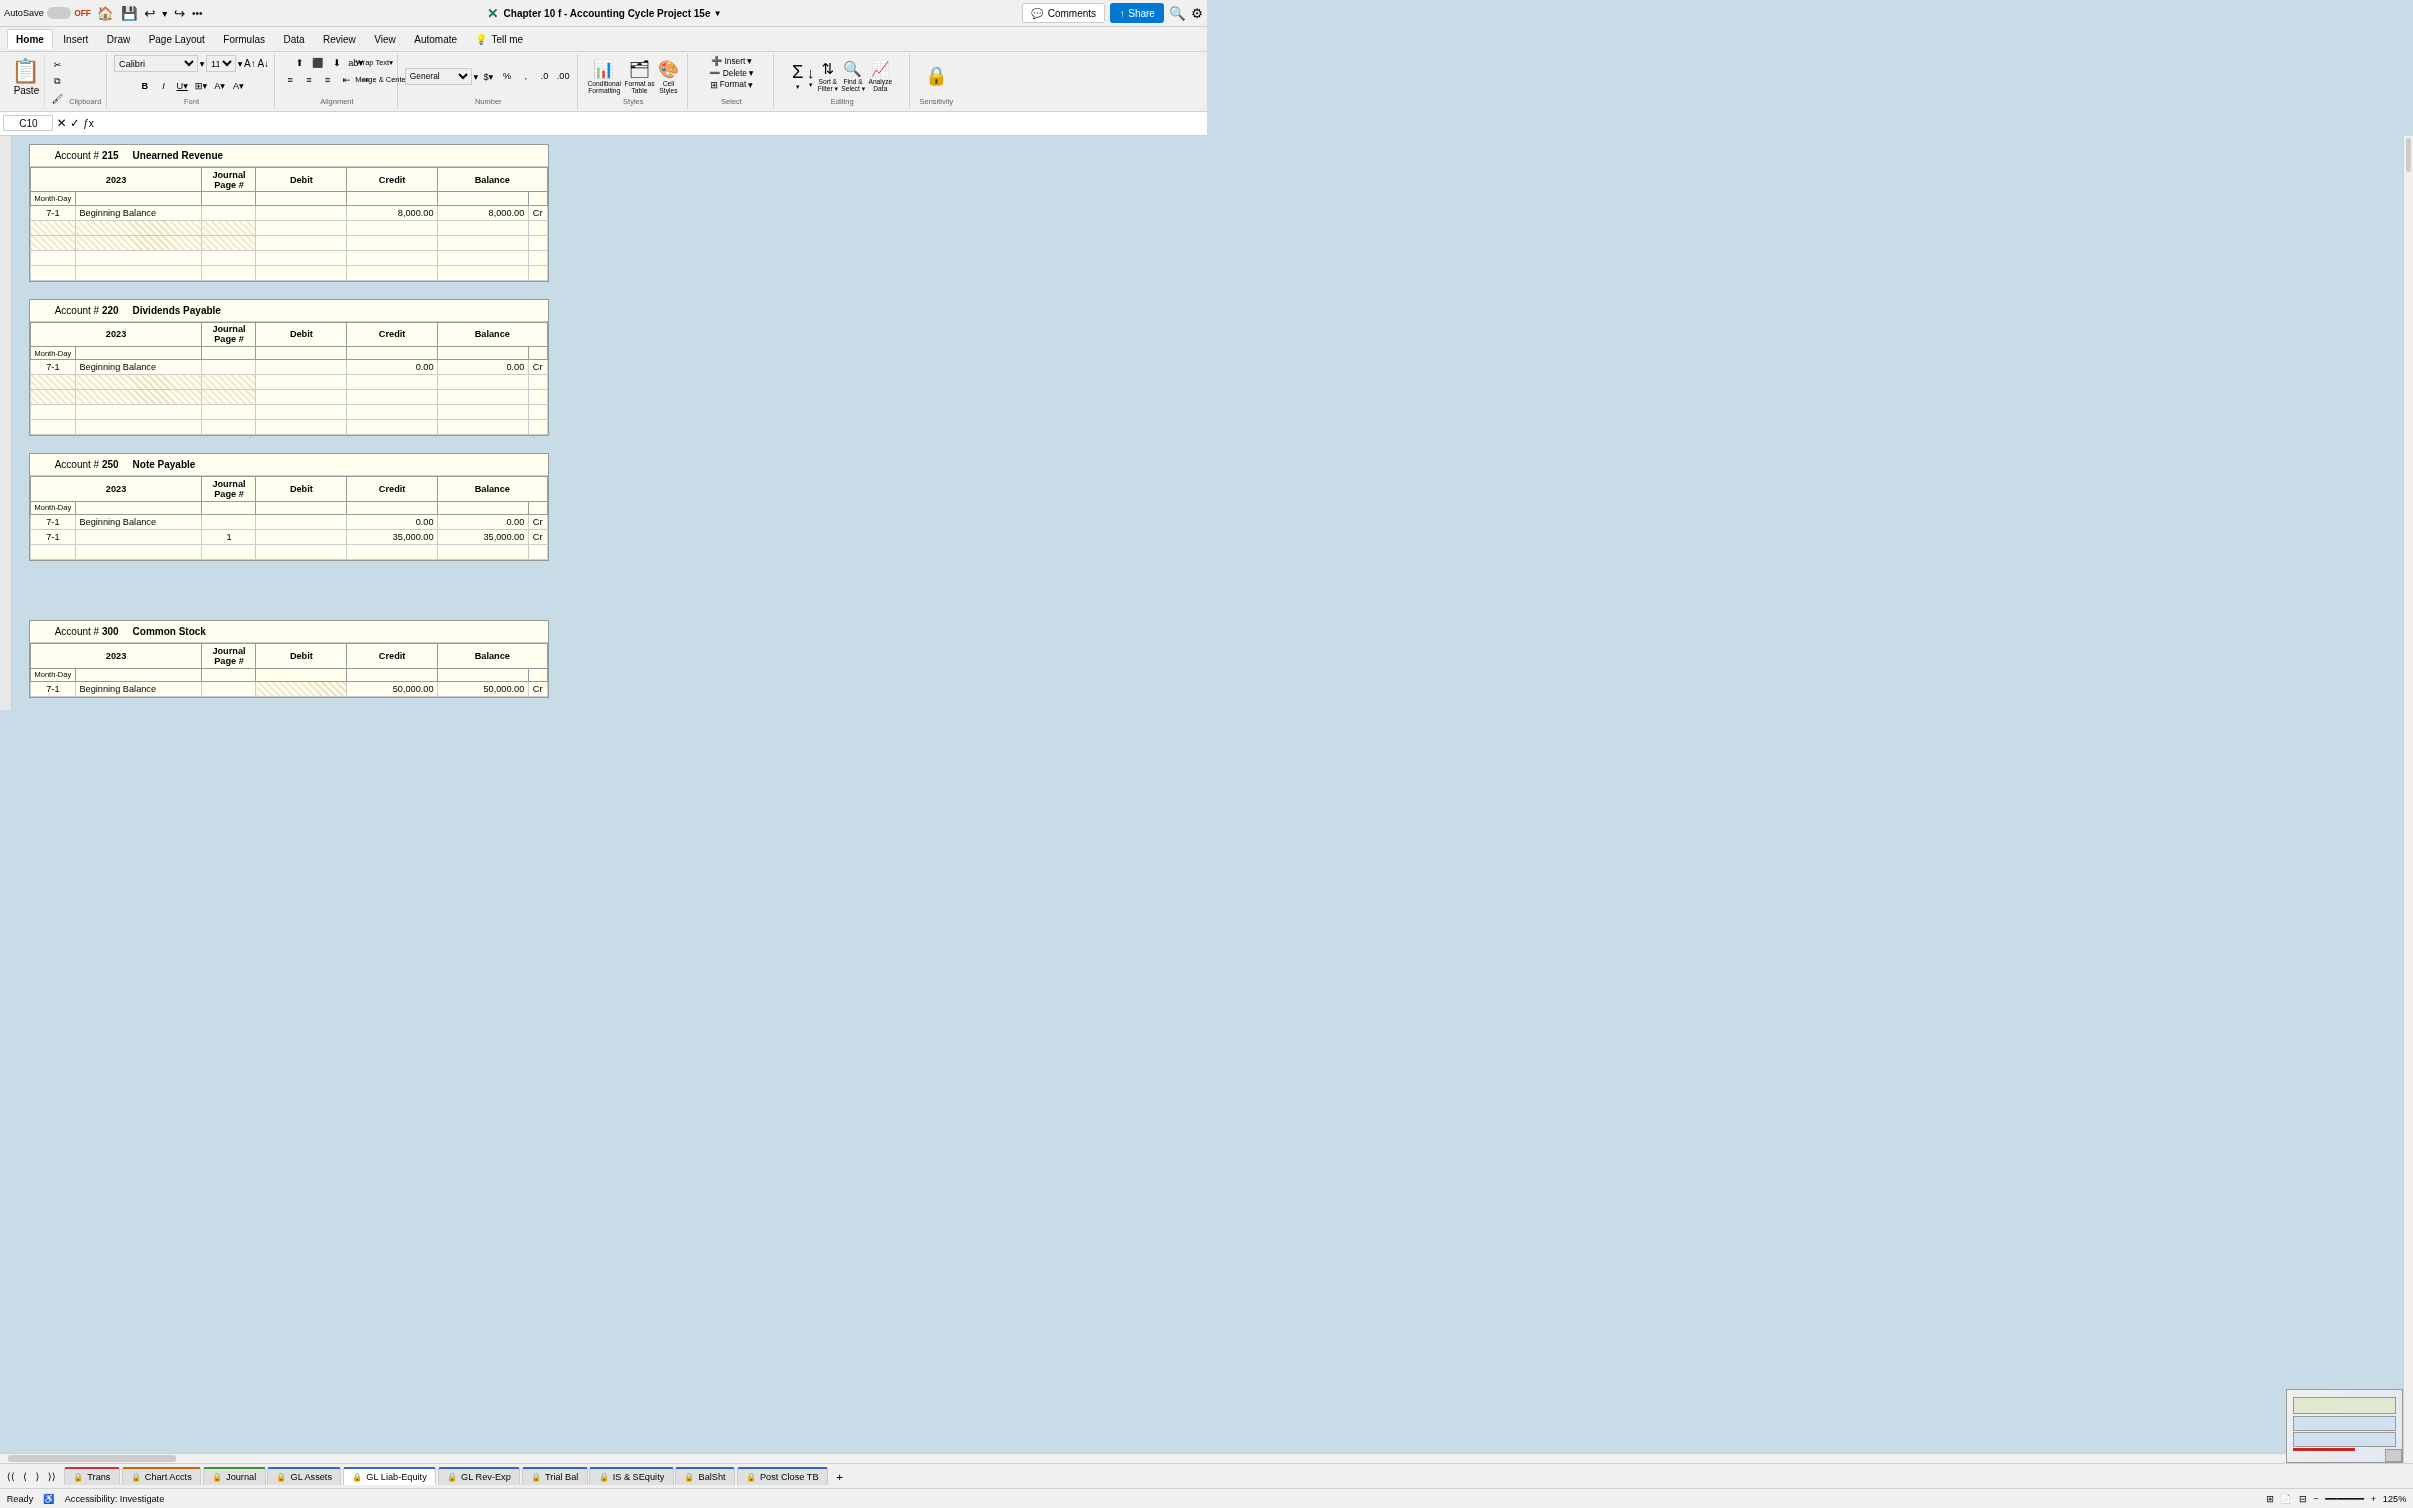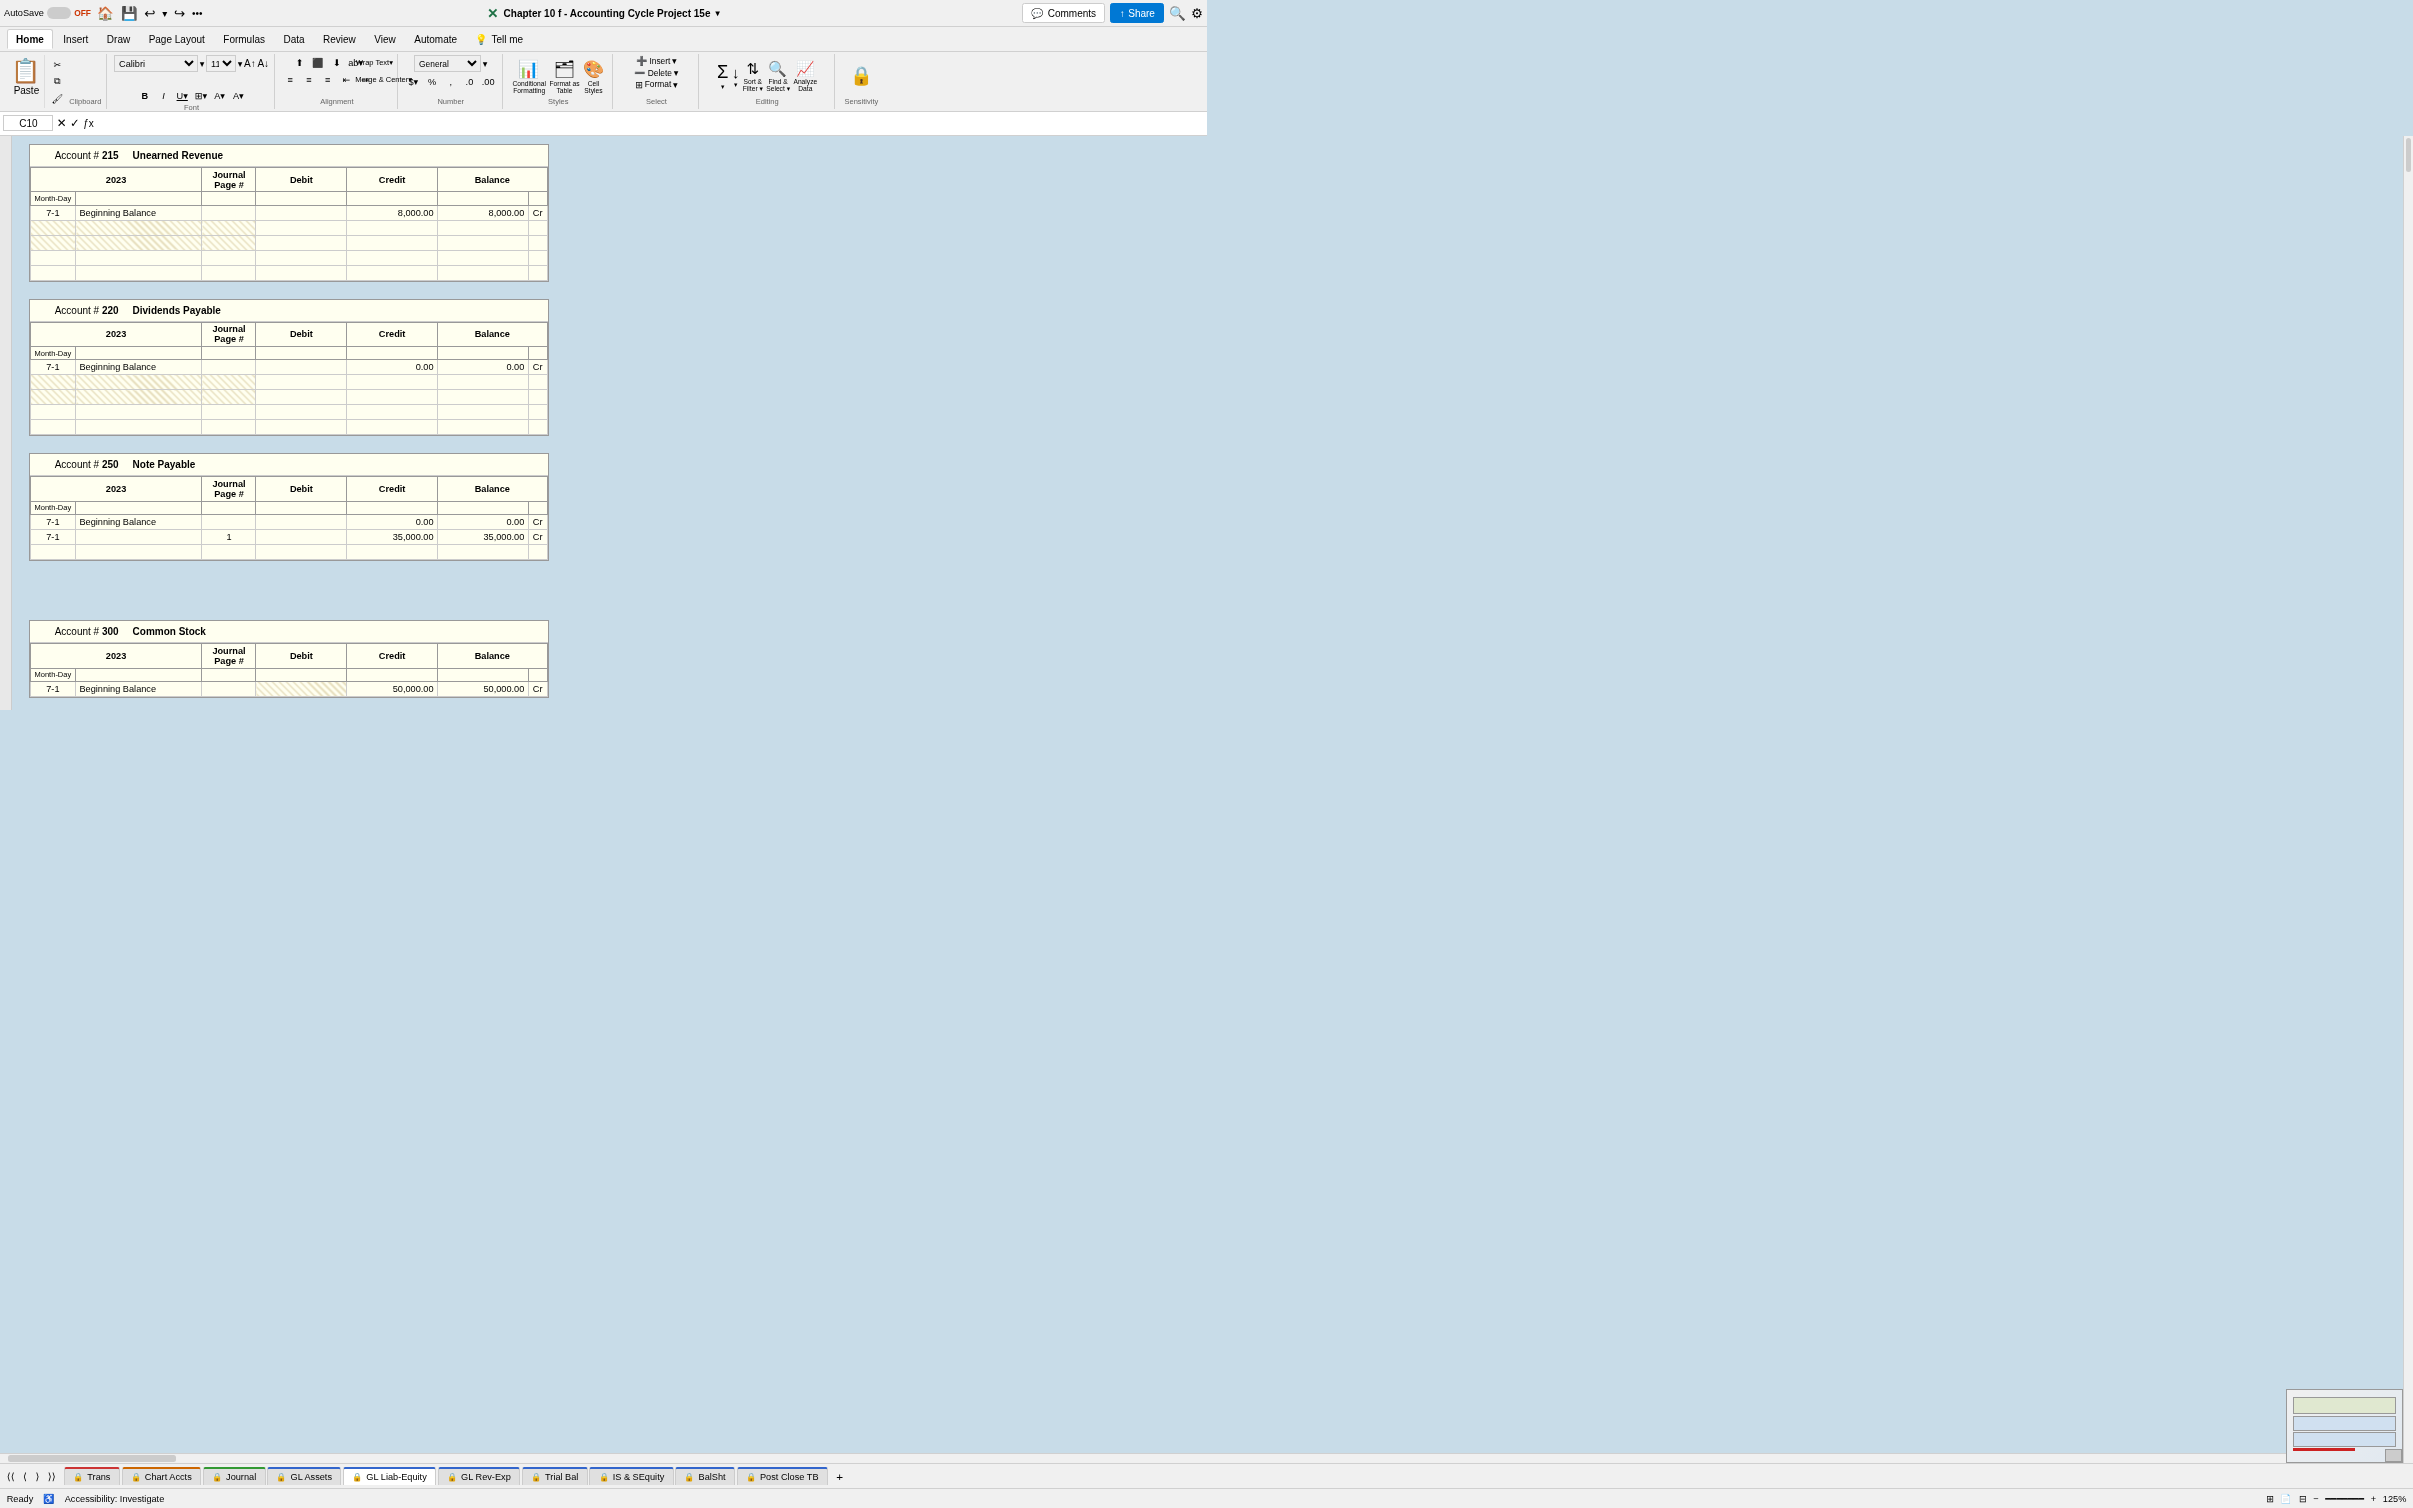--- a/index.html
+++ b/index.html
@@ -471,21 +471,21 @@
       </div>
       <div style="display:flex;flex-direction:column;justify-content:center;gap:2.5px;padding:1.7px 3.4px;">
         <div class="ribbon-mini-btn" title="Cut">✂</div>
         <div class="ribbon-mini-btn" title="Copy">⧉</div>
         <div class="ribbon-mini-btn" title="Format Painter">🖌</div>
       </div>
       <div class="ribbon-group-label">Clipboard</div>
     </div>
 
     <div class="ribbon-group" style="min-width:117px;">
-      <div class="ribbon-group-items" style="flex-direction:column;gap:16px;">
+      <div class="ribbon-group-items" style="flex-direction:column;gap:6px;">
         <div style="display:flex;gap:1.7px;align-items:center;">
           <select class="font-dropdown">
             <option>Calibri</option>
           </select>
           <span>▾</span>
           <select class="font-size-dropdown">
             <option>11</option>
           </select>
           <span>▾</span>
           <span style="font-size:10px;cursor:pointer;">A↑</span>
@@ -518,21 +518,21 @@
           <div class="ribbon-mini-btn">≡</div>
           <div class="ribbon-mini-btn">⇤</div>
           <div class="ribbon-mini-btn">⇥</div>
           <div class="ribbon-mini-btn" style="font-size:7.5px;white-space:nowrap;">Merge &amp; Center▾</div>
         </div>
       </div>
       <div class="ribbon-group-label">Alignment</div>
     </div>
 
     <div class="ribbon-group" style="min-width:67px;">
-      <div class="ribbon-group-items" style="flex-direction:column;gap:1.7px;">
+      <div class="ribbon-group-items" style="flex-direction:row;gap:1.7px;">
         <div style="display:flex;gap:1.7px;align-items:center;">
           <select class="number-format-dropdown">
             <option>General</option>
           </select>
           <span>▾</span>
         </div>
         <div style="display:flex;gap:1.7px;">
           <div class="ribbon-mini-btn">$▾</div>
           <div class="ribbon-mini-btn">%</div>
           <div class="ribbon-mini-btn">,</div>

